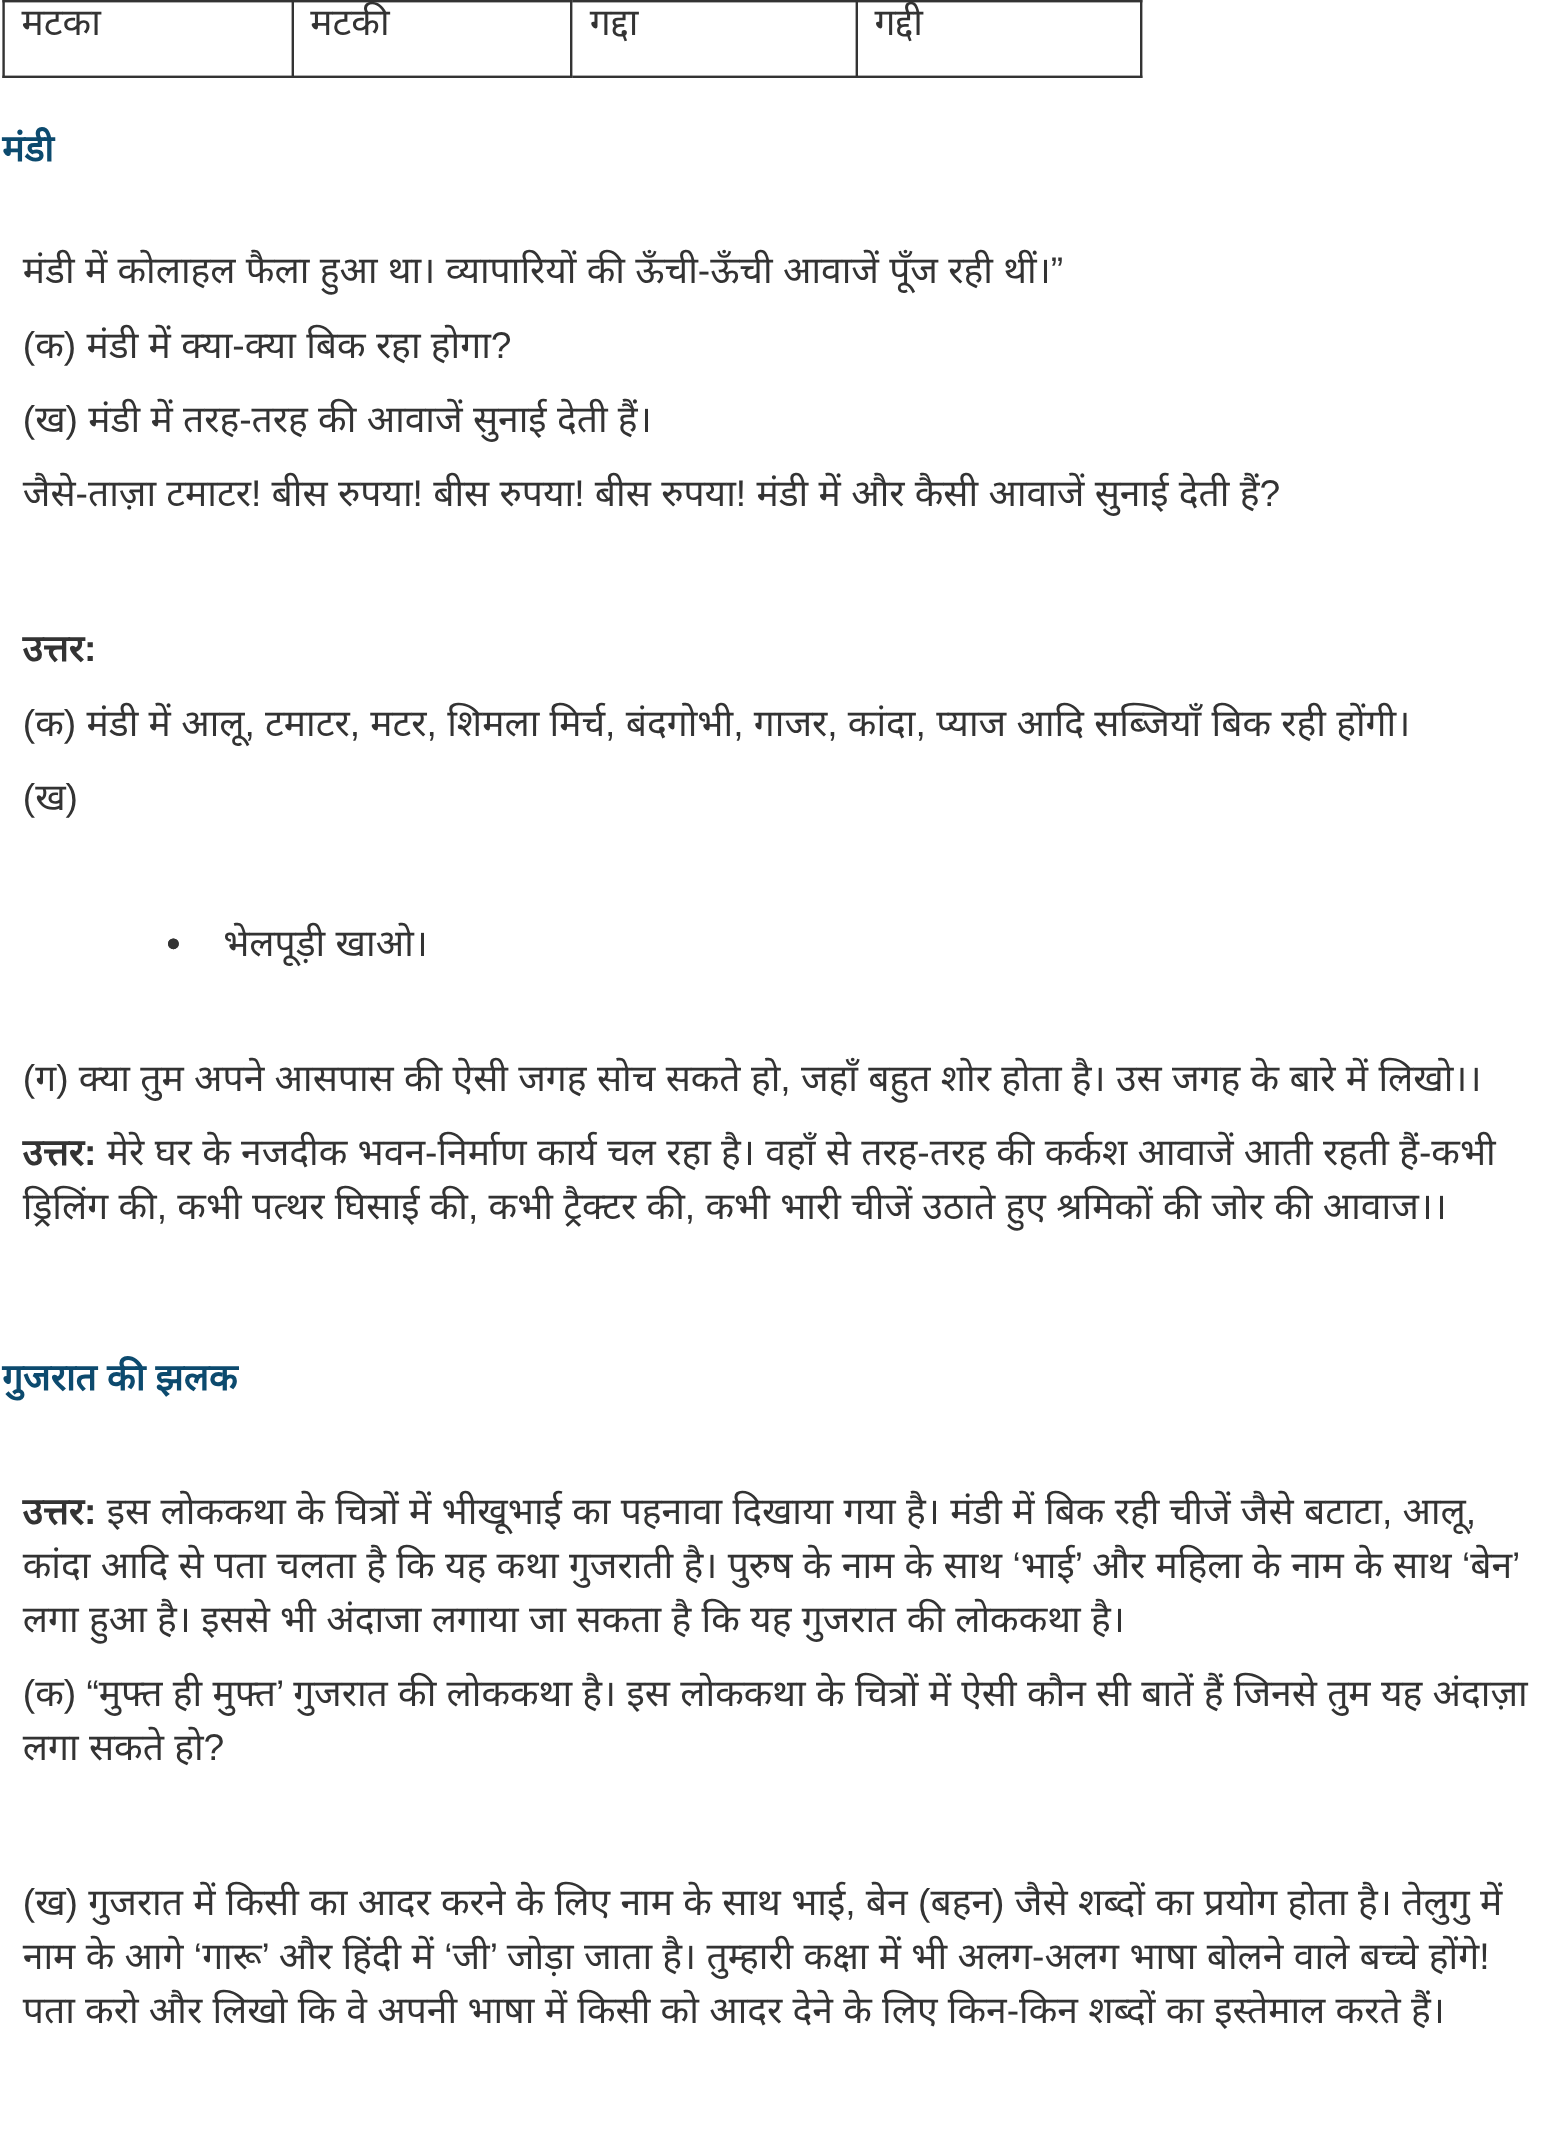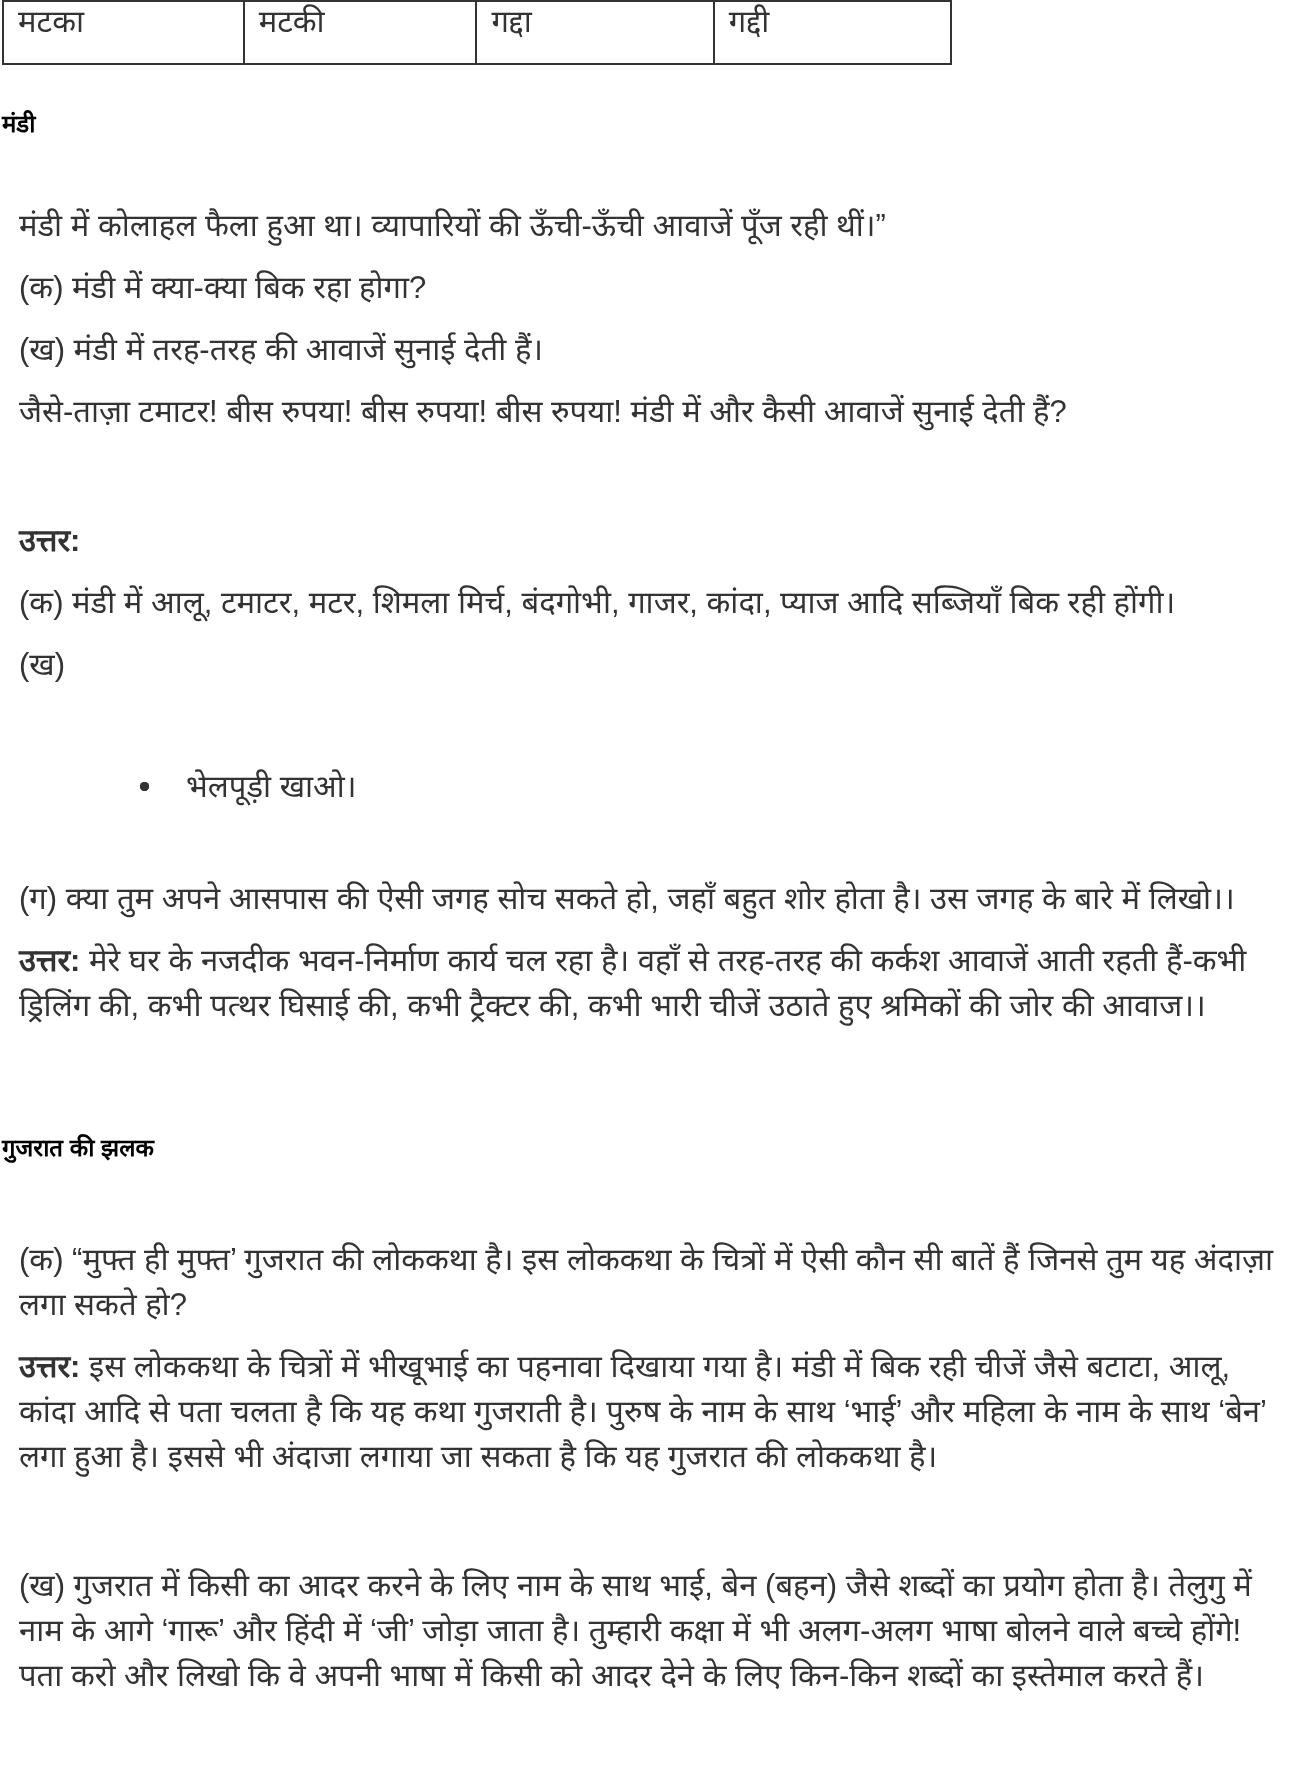--- a/index.html
+++ b/index.html
@@ -28,32 +28,33 @@
       width: 950px;
       height: 65px;
       margin: 0;
     }
     table.word-table td {
       border: 2px solid #333333;
       vertical-align: top;
       padding: 0 14px;
       font-size: 31px;
       line-height: 40px;
+      font-family: Liberation Mono, monospace;
     }
     table.word-table td:nth-child(1) { width: 213px; }
     table.word-table td:nth-child(2) { width: 205px; }
     table.word-table td:nth-child(3) { width: 210px; border-radius: 20px; }
     table.word-table td:nth-child(4) { width: 210px; }
 
     h3.section-heading {
       font-weight: bold;
-      font-size: 24px;
+      font-size: 31px;
       line-height: 45px;
       margin: 0;
-      color: #000000;
+      color: #0c4a6e;
     }
     p {
       margin: 17px;
     }
     .label-bold {
       font-weight: bold;
     }
     .gap-s { height: 22px; }
     .gap-m { height: 45px; }
     .gap-l { height: 68px; }
@@ -126,22 +127,22 @@
 
   <p>(ग) क्या तुम अपने आसपास की ऐसी जगह सोच सकते हो, जहाँ बहुत शोर होता है। उस जगह के बारे में लिखो।।</p>
   <p><span class="label-bold">उत्तर:</span><span> मेरे घर के नजदीक भवन-निर्माण कार्य चल रहा है। वहाँ से तरह-तरह की कर्कश आवाजें आती रहती हैं-कभी ड्रिलिंग की, कभी पत्थर घिसाई की, कभी ट्रैक्टर की, कभी भारी चीजें उठाते हुए श्रमिकों की जोर की आवाज।।</span></p>
 
   <div class="gap-l" style="height:80px"></div>
 
   <h3 class="section-heading">गुजरात की झलक</h3>
 
   <div class="gap-m" style="height:50px"></div>
 
+  <p><span class="label-bold">उत्तर:</span><span> इस लोककथा के चित्रों में भीखूभाई का पहनावा दिखाया गया है। मंडी में बिक रही चीजें जैसे बटाटा, आलू, कांदा आदि से पता चलता है कि यह कथा गुजराती है। पुरुष के नाम के साथ ‘भाई’ और महिला के नाम के साथ ‘बेन’ लगा हुआ है। इससे भी अंदाजा लगाया जा सकता है कि यह गुजरात की लोककथा है।</span></p>
   <p>(क) “मुफ्त ही मुफ्त’ गुजरात की लोककथा है। इस लोककथा के चित्रों में ऐसी कौन सी बातें हैं जिनसे तुम यह अंदाज़ा लगा सकते हो?</p>
-  <p><span class="label-bold">उत्तर:</span><span> इस लोककथा के चित्रों में भीखूभाई का पहनावा दिखाया गया है। मंडी में बिक रही चीजें जैसे बटाटा, आलू, कांदा आदि से पता चलता है कि यह कथा गुजराती है। पुरुष के नाम के साथ ‘भाई’ और महिला के नाम के साथ ‘बेन’ लगा हुआ है। इससे भी अंदाजा लगाया जा सकता है कि यह गुजरात की लोककथा है।</span></p>
 
   <div class="gap-m" style="height:50px"></div>
 
   <p>(ख) गुजरात में किसी का आदर करने के लिए नाम के साथ भाई, बेन (बहन) जैसे शब्दों का प्रयोग होता है। तेलुगु में नाम के आगे ‘गारू’ और हिंदी में ‘जी’ जोड़ा जाता है। तुम्हारी कक्षा में भी अलग-अलग भाषा बोलने वाले बच्चे होंगे! पता करो और लिखो कि वे अपनी भाषा में किसी को आदर देने के लिए किन-किन शब्दों का इस्तेमाल करते हैं।</p>
 
   <div class="gap-l" style="height:70px"></div>
 
   <h3 class="section-heading">मुफ्त ही मुफ्त (गुजराती लोककथा ) कविता का सारांश</h3>
 
 </div>

